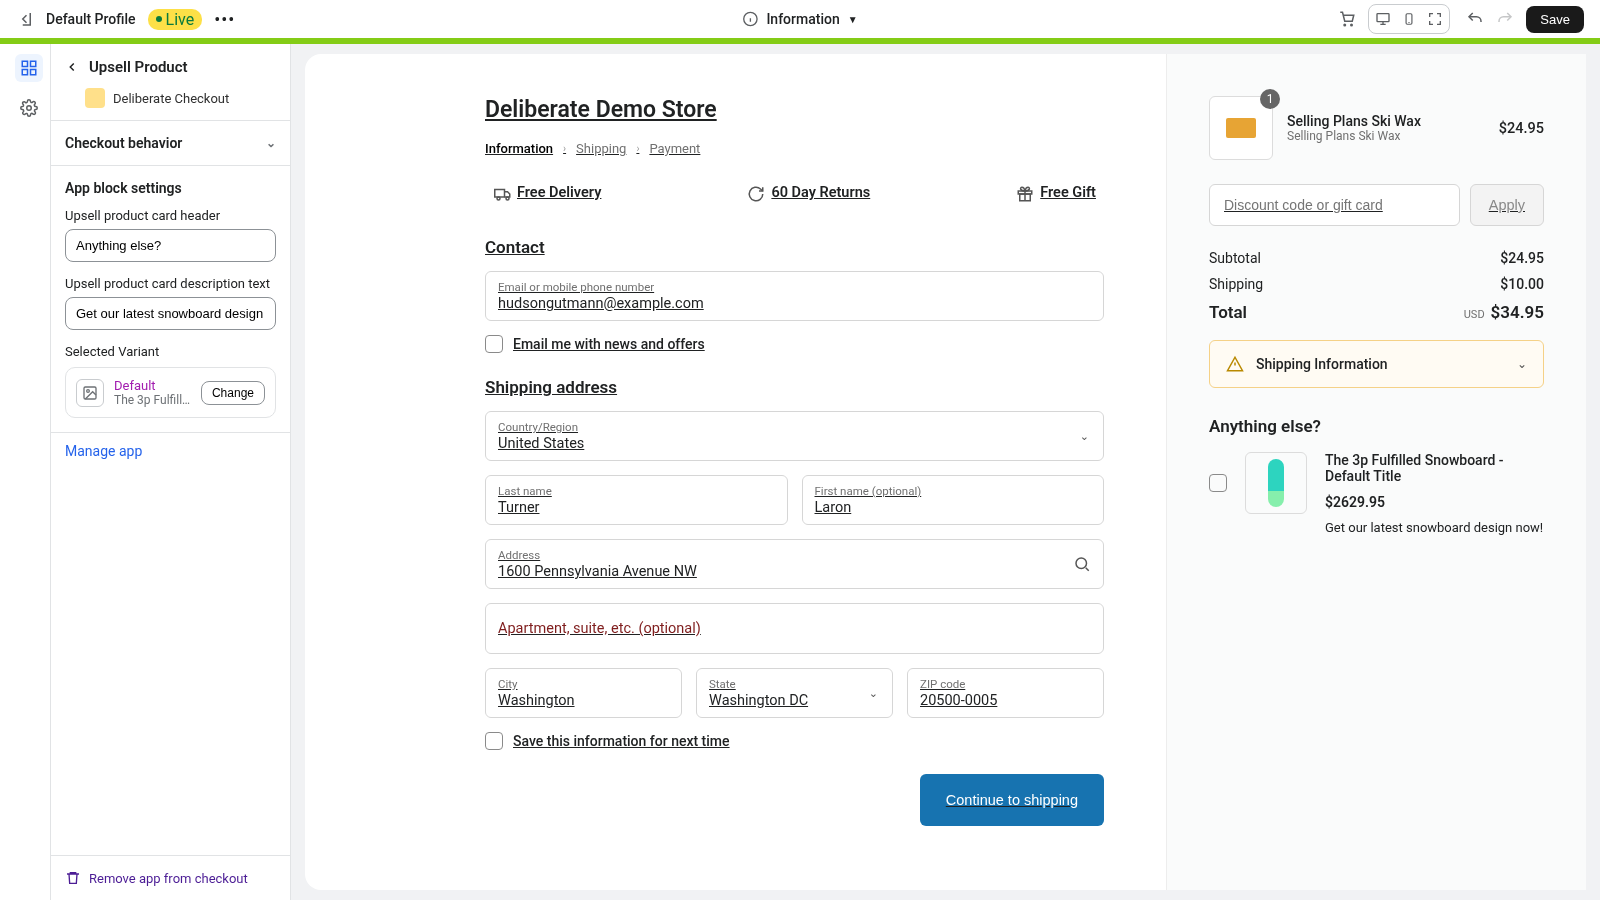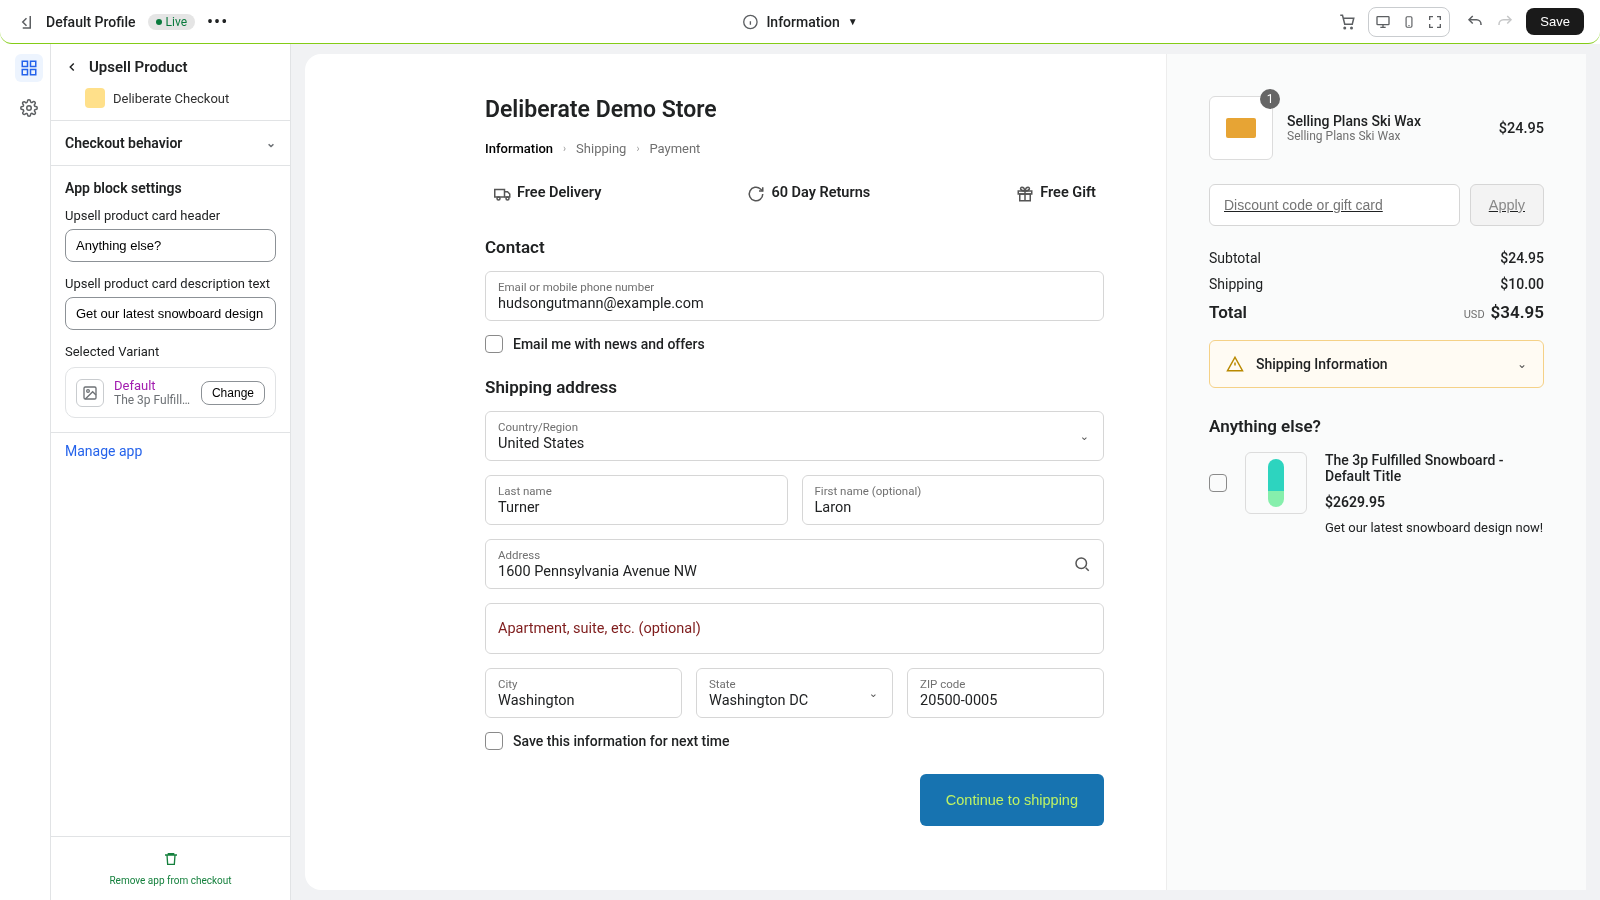--- a/index.html
+++ b/index.html
@@ -9,35 +9,34 @@
   color: #202223;
   background: #fff;
   width: 1600px;
   height: 900px;
   overflow: hidden;
 }
 
 
 .topbar {
   height: 44px;
-  border-bottom: 1px solid #84cc16;
+  border-bottom: 6px solid #84cc16;
   display: flex;
   align-items: center;
   padding: 0 16px;
-  border-radius: 12px;
 }
 .topbar-left { display: flex; align-items: center; gap: 12px; flex: 0 0 auto; }
 .exit-icon { width: 18px; height: 18px; cursor: pointer; }
 .profile-name { font-size: 14px; font-weight: 500; }
 .badge-live {
-  background: #e5e5e5;
+  background: #fde047;
   color: #0a7a3d;
   border-radius: 10px;
   padding: 1px 8px;
-  font-size: 12px;
+  font-size: 16px;
   display: inline-flex;
   align-items: center;
   gap: 4px;
 }
 .badge-live::before { content: ""; width: 6px; height: 6px; background: #0a7a3d; border-radius: 50%; }
 .more-icon { cursor: pointer; font-size: 18px; letter-spacing: 1px; }
 .topbar-center { position: absolute; left: 50%; transform: translateX(-50%); display: flex; align-items: center; gap: 8px; }
 .info-icon-svg { width: 16px; height: 16px; }
 .topbar-center-label { font-weight: 500; }
 .chev-down { font-size: 10px; }
@@ -71,26 +70,26 @@
 .setting-input { width: 100%; padding: 8px 10px; border: 1px solid #8c9196; border-radius: 8px; font-size: 13px; }
 .variant-label { font-size: 13px; margin-top: 14px; }
 .variant-card { border: 1px solid #e1e3e5; border-radius: 10px; padding: 10px; margin-top: 8px; display: flex; gap: 10px; align-items: center; }
 .variant-thumb { width: 28px; height: 28px; border: 1px solid #c9cccf; border-radius: 6px; display:flex; align-items:center; justify-content:center; color:#6d7175; font-size:14px;}
 .variant-info { flex: 1; min-width: 0; }
 .variant-title { color: #a21caf; font-size: 13px; cursor: pointer; }
 .variant-sub { font-size: 12px; color: #6d7175; white-space: nowrap; overflow: hidden; text-overflow: ellipsis; }
 .change-btn { border: 1px solid #8c9196; background: #fff; border-radius: 8px; padding: 4px 10px; font-size: 12px; cursor: pointer; }
 .manage-link { color: #2563eb; font-size: 14px; padding: 10px 14px 0; cursor: pointer; }
 .sidebar-bottom { border-top: 1px solid #e1e3e5; padding: 14px; }
-.remove-link { color: #15803d; font-size: 10px; display: flex; align-items: center; gap: 8px; cursor: pointer; flex-direction: column; }
+.remove-link { color: #4c1d95; font-size: 13px; display: flex; align-items: center; gap: 8px; cursor: pointer; }
 
 
 .canvas { flex: 1; background: #f1f2f4; padding: 10px 14px; overflow: auto; }
 .preview-frame { background: #fff; border-radius: 16px; height: 100%; display: flex; position: relative; }
-.preview-left { flex: 1.15; padding: 42px 62px 24px 180px; overflow: auto; }
+.preview-left { flex: 1.15; padding: 42px 62px 24px 180px; overflow: auto; text-decoration: underline; }
 .preview-right { width: 420px; background: #fafbfb; border-left: 1px solid #ededed; padding: 42px 42px 24px 42px; }
 
 .store-title { font-size: 23px; font-weight: 600; margin-bottom: 18px; }
 .breadcrumb { display: flex; align-items: center; gap: 10px; font-size: 13px; margin-bottom: 28px; }
 .crumb.active { color: #000; font-weight: 500; }
 .crumb { color: #707070; cursor: pointer; }
 .bc-sep { color: #999; font-size: 10px; }
 
 .perks { display: flex; justify-content: space-between; margin-bottom: 36px; padding: 0 8px; }
 .perk { display: flex; flex-direction: row; align-items: center; gap: 6px; font-weight: 600; font-size: 14.5px; }
@@ -108,21 +107,21 @@
 
 .checkbox-row { display: flex; align-items: center; gap: 10px; margin-bottom: 24px; }
 .checkbox { width: 18px; height: 18px; border: 1px solid #8a8a8a; border-radius: 4px; cursor: pointer; }
 
 .row2 { display: flex; gap: 14px; }
 .row2 > .fld { flex: 1; }
 .row3 { display: flex; gap: 14px; }
 .row3 > .fld { flex: 1; }
 
 .continue-wrap { display: flex; justify-content: flex-end; margin-top: 24px; margin-bottom: 100px;}
-.continue-btn { background: #1773b0; color: #bef264; border: none; padding: 18px 26px; border-radius: 6px; font-size: 14.5px; font-weight: 500; cursor: pointer; }
+.continue-btn { background: #1773b0; color: #ffffff; border: none; padding: 18px 26px; border-radius: 6px; font-size: 14.5px; font-weight: 500; cursor: pointer; }
 
 
 .cart-item { display: flex; align-items: center; gap: 14px; margin-bottom: 24px; }
 .cart-thumb { width: 64px; height: 64px; border: 1px solid #dcdcdc; border-radius: 6px; position: relative; display:flex; align-items:center; justify-content:center; background:#fff;}
 .cart-thumb-inner{ width:30px; height:20px; background:#e7a434; border-radius:2px;}
 .cart-badge { position: absolute; top: -8px; right: -8px; background: #666; color: #fff; width: 20px; height: 20px; border-radius: 50%; display: flex; align-items: center; justify-content: center; font-size: 12px; }
 .cart-info { flex: 1; }
 .cart-title { font-size: 14px; font-weight: 500; }
 .cart-sub { font-size: 12px; color: #707070; }
 .cart-price { font-size: 14.5px; font-weight: 500; }

